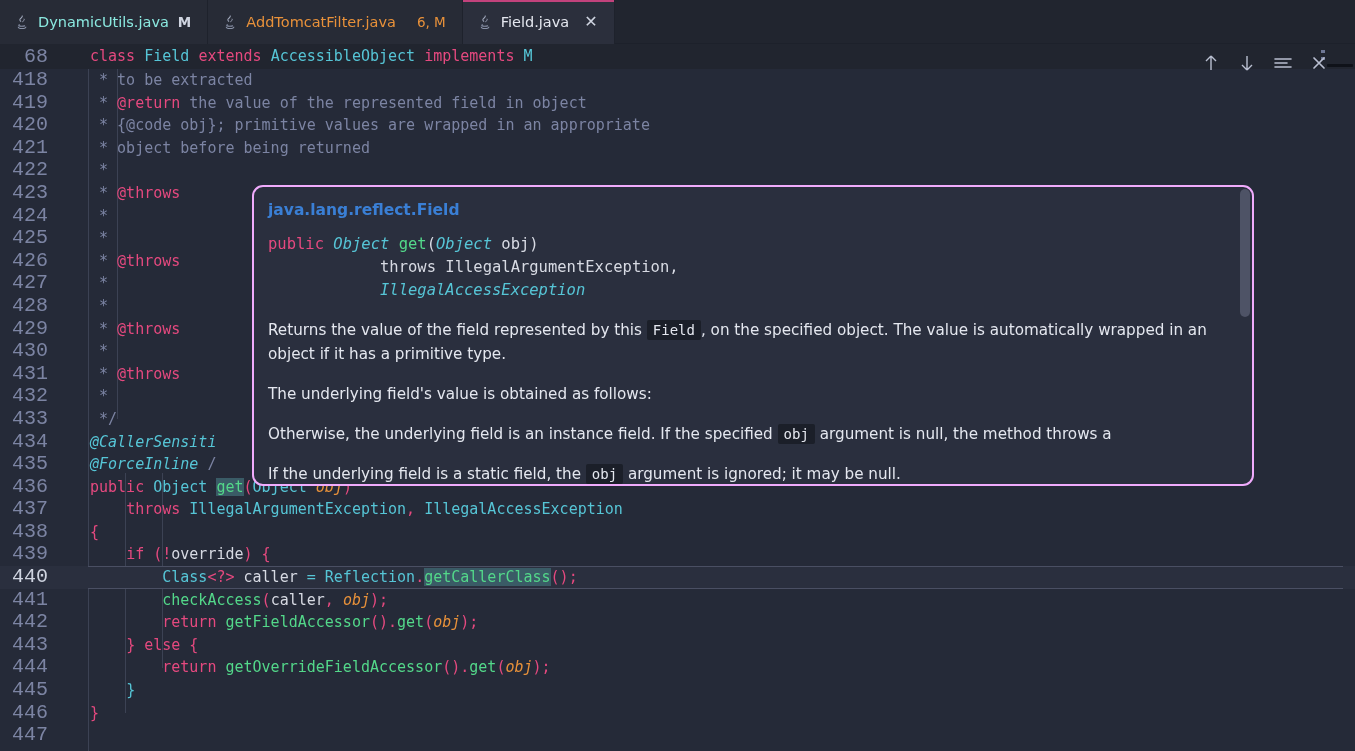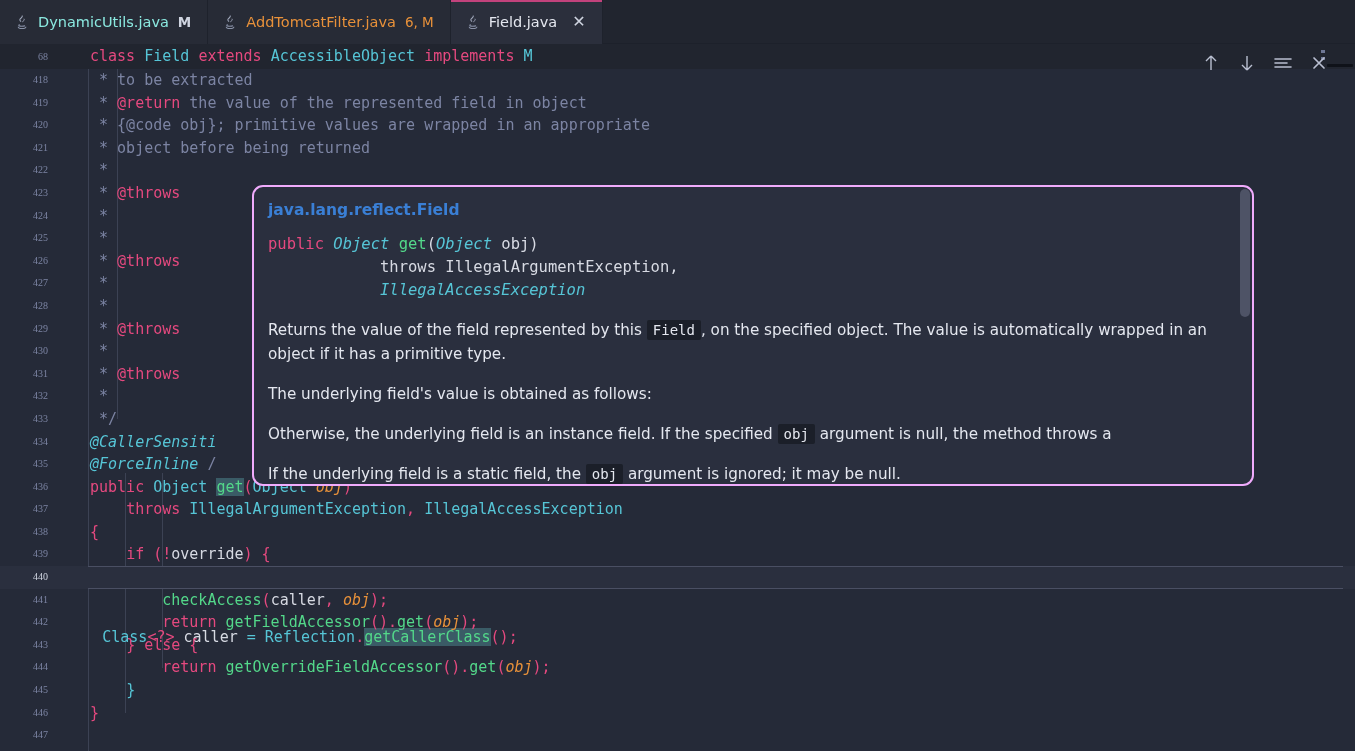--- a/index.html
+++ b/index.html
@@ -30,45 +30,45 @@
   .tab.active { background: #2b2f3c; }
   .tab.active::before {
     content: ""; position: absolute; top: 0; left: 0; right: 0; height: 2px;
     background: #c2427c;
   }
   .tab-icon { width: 15px; height: 17px; flex: 0 0 auto; opacity: .85; }
   .tab-label-1 { color: #8be9e0; }
   .tab-label-2 { color: #e8913a; }
   .tab-label-3 { color: #e4e7ef; }
   .tab-mod { color: #cfd4e0; font-weight: bold; font-size: 13.5px; }
-  .tab-mod2 { color: #e8913a; font-size: 13.5px; }
+  .tab-mod2 { color: #e8913a; font-size: 13.5px; margin-left: 12px; }
   .tab-close {
     color: #cfd4e0; font-size: 16px; margin-left: 6px; line-height: 1;
     cursor: pointer; font-family: "DejaVu Sans", sans-serif;
   }
   .tabbar-fill { flex: 1 1 auto; background: #21252f; }
 
   
   .editor {
     position: absolute; top: 44px; left: 0; width: 1355px; height: 707px;
     background: #252a38;
     font-family: "DejaVu Sans Mono", monospace;
     font-size: 15px;
   }
   .code-line {
     position: relative; height: 22.6px; line-height: 22.6px; white-space: pre;
     display: flex;
   }
   .ln {
     width: 60px; flex: 0 0 60px; text-align: right; padding-right: 12px;
-    color: #7c84a3; font-size: 10px; font-family: Liberation Serif, serif;
+    color: #7c84a3; font-size: 20px; font-family: Liberation Mono, monospace;
     user-select: none;
   }
   .lntxt { flex: 1 1 auto; padding-left: 30px; color: #d7dae3; }
-  .cur-line { background: #2a2f3e; flex-direction: column; }
+  .cur-line { background: #2a2f3e; }
   .cur-line .ln { color: #cfd4e0; }
   .cur-line-box {
     position: absolute; left: 88px; right: 12px; top: 0; height: 22.6px;
     border-top: 1px solid #4a4f63; border-bottom: 1px solid #4a4f63;
     pointer-events: none;
   }
 
   
   .k    { color: #e5497f; }          
   .ty   { color: #56c5d6; }          

